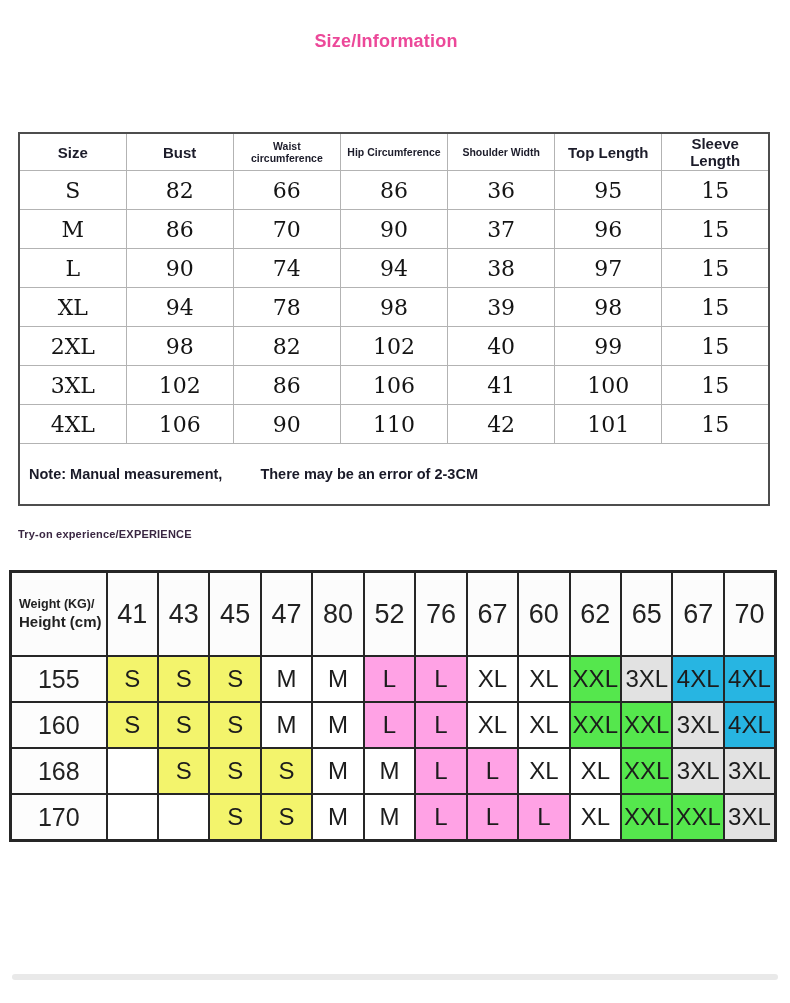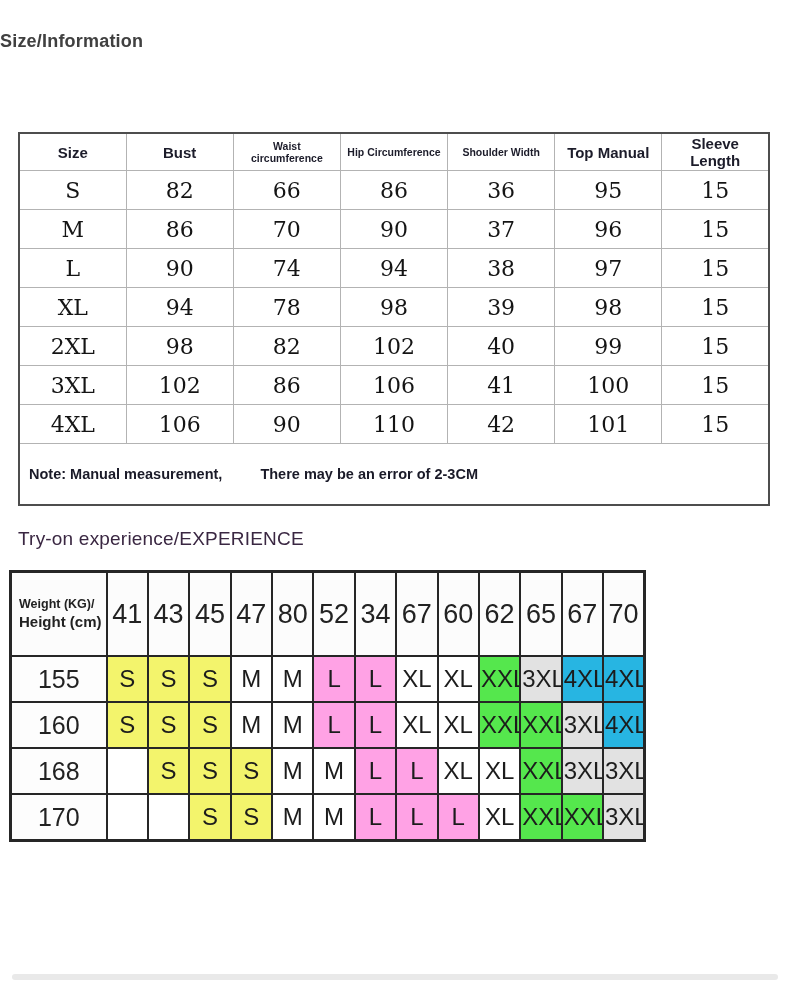--- a/index.html
+++ b/index.html
@@ -1,22 +1,22 @@
 <!DOCTYPE html>
 <html><head>
 <meta charset="utf-8">
 <style>
   html,body{margin:0;padding:0;}
   body{
     width:790px;height:1003px;position:relative;background:#ffffff;
     font-family:"Liberation Sans",sans-serif;overflow:hidden;
   }
   .page-title{
-    position:absolute;top:31px;left:0;width:772px;text-align:left;
-    font-size:18px;font-weight:bold;color:#404040;letter-spacing:.2px;
+    position:absolute;top:31px;left:0;width:772px;text-align:center;
+    font-size:18px;font-weight:bold;color:#ec4899;letter-spacing:.2px;
   }
   
   table.size{
     position:absolute;left:18px;top:132px;width:752px;
     border-collapse:collapse;table-layout:fixed;
     border:2px solid #4d4d4d;background:#fff;
   }
   .size th{
     height:36px;border:1px solid #b3b3b3;
     font-size:15px;font-weight:bold;color:#1c1c2a;
@@ -29,25 +29,25 @@
   }
   .size td.note-cell{
     height:58px;text-align:left;padding-left:9px;
     font-family:"Liberation Sans",sans-serif;font-size:14.5px;
     font-weight:bold;color:#1a1a28;
   }
   .note-gap{display:inline-block;width:38px;}
   
   .tryon-heading{
     position:absolute;left:18px;top:528px;
-    font-size:19px;font-weight:normal;color:#3a2742;letter-spacing:.2px;
+    font-size:11px;font-weight:bold;color:#3a2742;letter-spacing:.2px;
   }
   
   table.grid{
-    position:absolute;left:9px;top:570px;width:637px;
+    position:absolute;left:9px;top:570px;width:768px;
     border-collapse:collapse;table-layout:fixed;
     border:3px solid #262626;background:#5eead4;
   }
   .grid th,.grid td{border:2px solid #262626;text-align:center;overflow:hidden;}
   .grid thead th{
     height:80px;font-size:27px;font-weight:normal;color:#222;background:#fcfcfc;
   }
   .grid th.corner{text-align:left;padding-left:7px;background:#fcfcfc;}
   .corner-line1{font-size:12.5px;font-weight:bold;color:#222;line-height:1.35;}
   .corner-line2{font-size:15px;font-weight:bold;color:#222;line-height:1.25;}
@@ -64,21 +64,21 @@
 <div class="page-title">Size/Information</div>
 
 <table class="size">
   <thead>
     <tr>
         <th>Size</th>
         <th>Bust</th>
         <th class="small">Waist circumference</th>
         <th class="small">Hip Circumference</th>
         <th class="small">Shoulder Width</th>
-        <th>Top Manual</th>
+        <th>Top Length</th>
         <th>Sleeve Length</th>
       </tr>
   </thead>
   <tbody>
       <tr>
         <td>S</td>
         <td>82</td>
         <td>66</td>
         <td>86</td>
         <td>36</td>
@@ -173,21 +173,21 @@
       <th class="corner">
         <div class="corner-line1">Weight (KG)/</div>
         <div class="corner-line2">Height (cm)</div>
       </th>
     <th>41</th>
         <th>43</th>
         <th>45</th>
         <th>47</th>
         <th>80</th>
         <th>52</th>
-        <th>34</th>
+        <th>76</th>
         <th>67</th>
         <th>60</th>
         <th>62</th>
         <th>65</th>
         <th>67</th>
         <th>70</th>
       </tr>
   </thead>
   <tbody>
       <tr>

